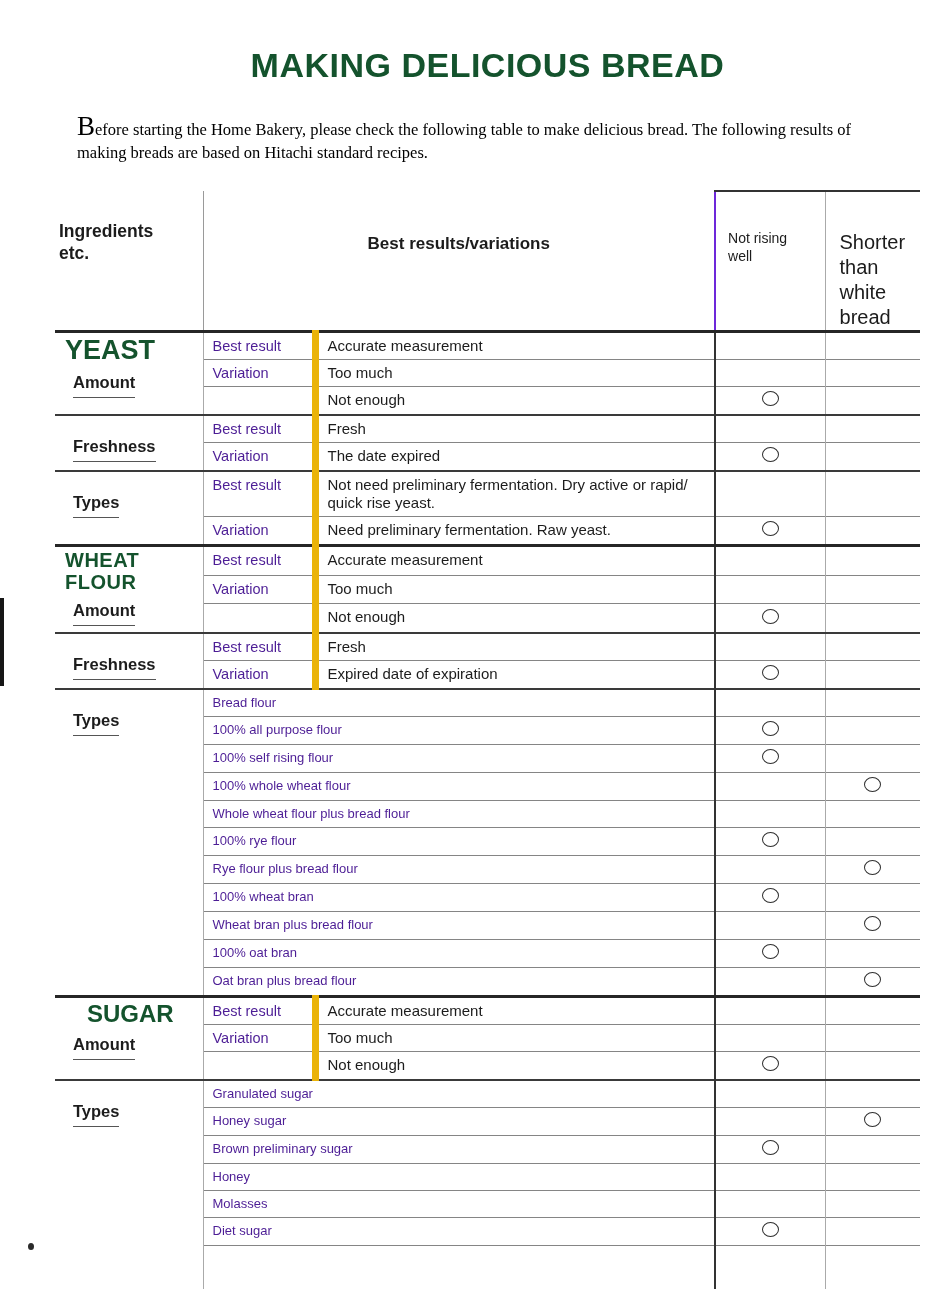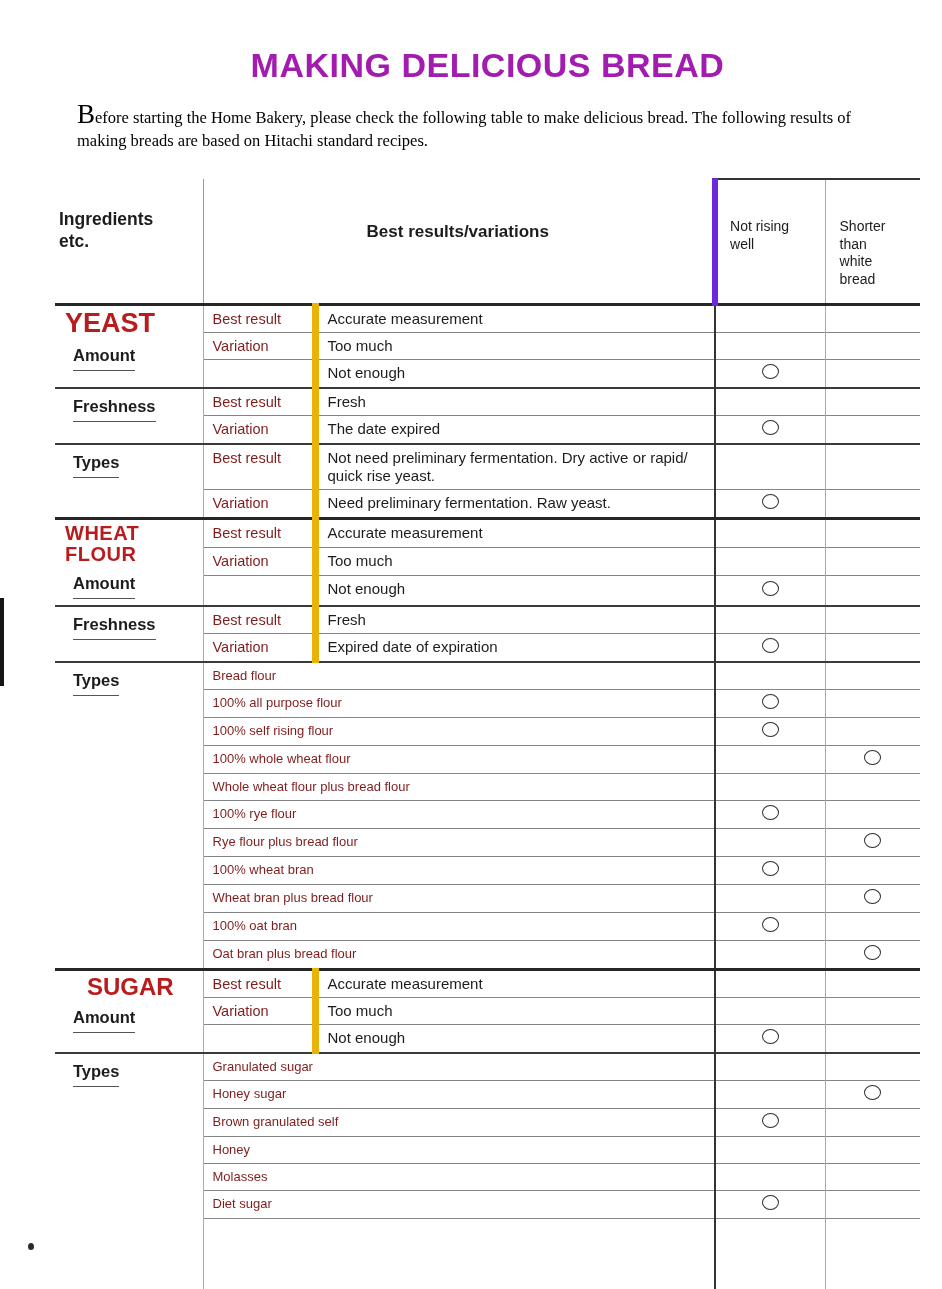--- a/index.html
+++ b/index.html
@@ -13,26 +13,26 @@
     position: relative;
     overflow: hidden;
     font-family: "Liberation Sans", sans-serif;
     color: #1c1c1c;
   }
   .page {
     padding: 30px 22px 0 55px;
   }
   .doc-title {
     width: 865px;
-    margin: 16px 0 16px 0;
+    margin: 16px 0 28px 0;
     text-align: center;
     font-size: 34px;
     font-weight: bold;
     letter-spacing: 0.5px;
-    color: #a21caf;
+    color: #14532d;
   }
   .intro {
     font-family: "Liberation Serif", serif;
     font-size: 16.5px;
     line-height: 1.4;
     margin: 10px 34px 0 22px;
     color: #000000;
   }
   .dropcap {
     font-size: 27px;
@@ -68,25 +68,25 @@
   th.h-best {
     font-weight: bold;
     font-size: 17px;
     text-align: center;
     padding-top: 42px;
     border-left: 1px solid #9a9a9a;
   }
   th.h-nr {
     font-size: 14px;
     padding: 38px 0 0 12px;
-    border-left: 6px solid #6d28d9;
+    border-left: 2px solid #6d28d9;
     border-top: 2px solid #333;
   }
   th.h-sh {
-    font-size: 14px;
+    font-size: 20px;
     padding: 38px 0 0 14px;
     border-left: 1px solid #aaa;
     border-top: 2px solid #333;
   }
 
   td {
     font-size: 15px;
     line-height: 18px;
     padding: 4px 6px;
     vertical-align: top;
@@ -94,40 +94,40 @@
   }
   tr.section-start td { border-top: 3px solid #262626; }
   tr.group-start td   { border-top: 2px solid #3a3a3a; }
   tr.row-cont td      { border-top: 1px solid #858585; }
 
   td.c-ing { padding-left: 10px; padding-top: 3px; }
   .section-title {
     font-weight: bold;
     white-space: pre-line;
     line-height: 1.08;
-    color: #b91c1c;
+    color: #14532d;
   }
   .t-xl { font-size: 27px; }
   .t-lg { font-size: 20px; letter-spacing: 0.5px; }
   .t-md { font-size: 24px; margin-left: 22px; }
   .group-label {
     font-weight: bold;
     font-size: 16.5px;
     margin: 8px 0 2px 8px;
     width: fit-content;
     border-bottom: 1px solid #555;
     padding-bottom: 6px;
   }
-  td.c-ing > .group-label:first-child { margin-top: 5px; }
+  td.c-ing > .group-label:first-child { margin-top: 18px; }
 
   td.c-kind {
     border-left: 1px solid #aaa;
     font-size: 14.5px;
     padding-left: 9px;
-    color: #7f1d1d;
+    color: #4c1d95;
   }
   td.c-text {
     border-left: 7px solid #eab308;
     padding-left: 9px;
     white-space: pre-line;
   }
   td.c-span { font-size: 13px; }
   td.c-nr {
     border-left: 2px solid #333;
     text-align: center;
@@ -372,21 +372,21 @@
           <td class="c-kind c-span" colspan="2">Granulated sugar</td>
           <td class="c-nr"></td>
           <td class="c-sh"></td>
         </tr>
         <tr class="row-cont">
           <td class="c-kind c-span" colspan="2">Honey sugar</td>
           <td class="c-nr"></td>
           <td class="c-sh"><span class="circle"></span></td>
         </tr>
         <tr class="row-cont">
-          <td class="c-kind c-span" colspan="2">Brown granulated self</td>
+          <td class="c-kind c-span" colspan="2">Brown preliminary sugar</td>
           <td class="c-nr"><span class="circle"></span></td>
           <td class="c-sh"></td>
         </tr>
         <tr class="row-cont">
           <td class="c-kind c-span" colspan="2">Honey</td>
           <td class="c-nr"></td>
           <td class="c-sh"></td>
         </tr>
         <tr class="row-cont">
           <td class="c-kind c-span" colspan="2">Molasses</td>

